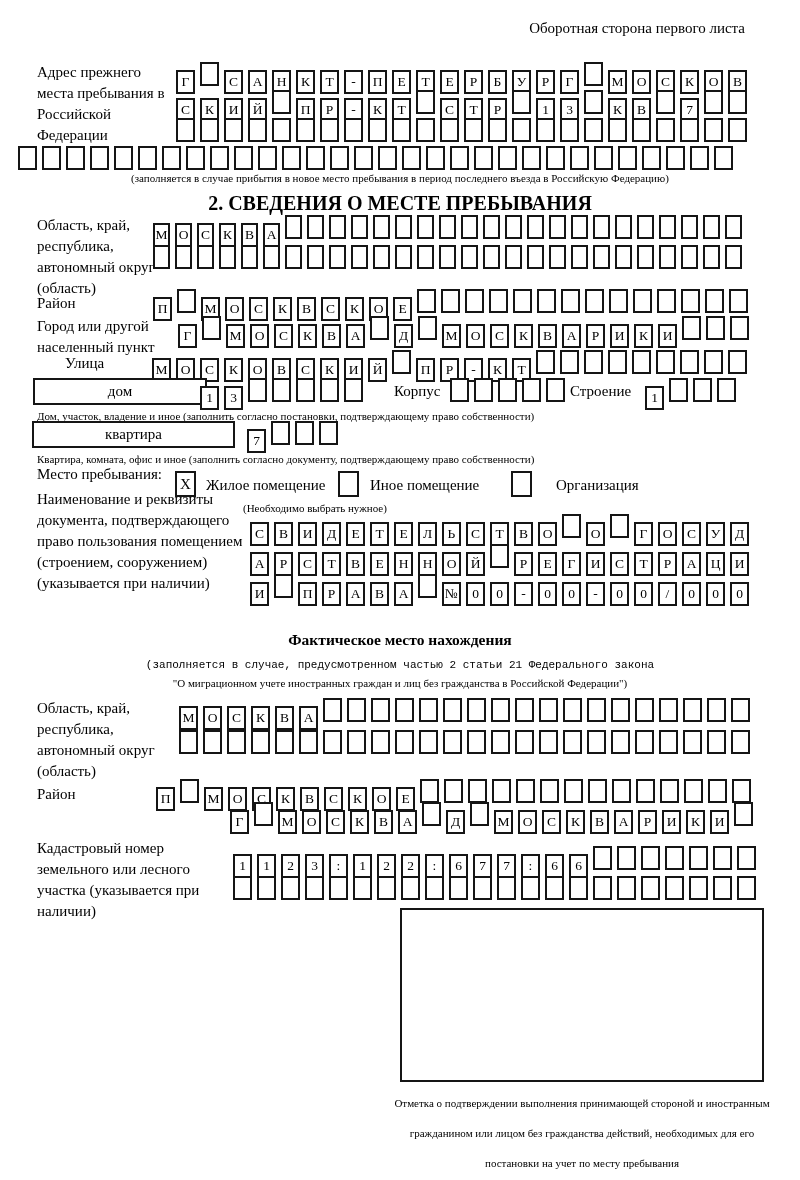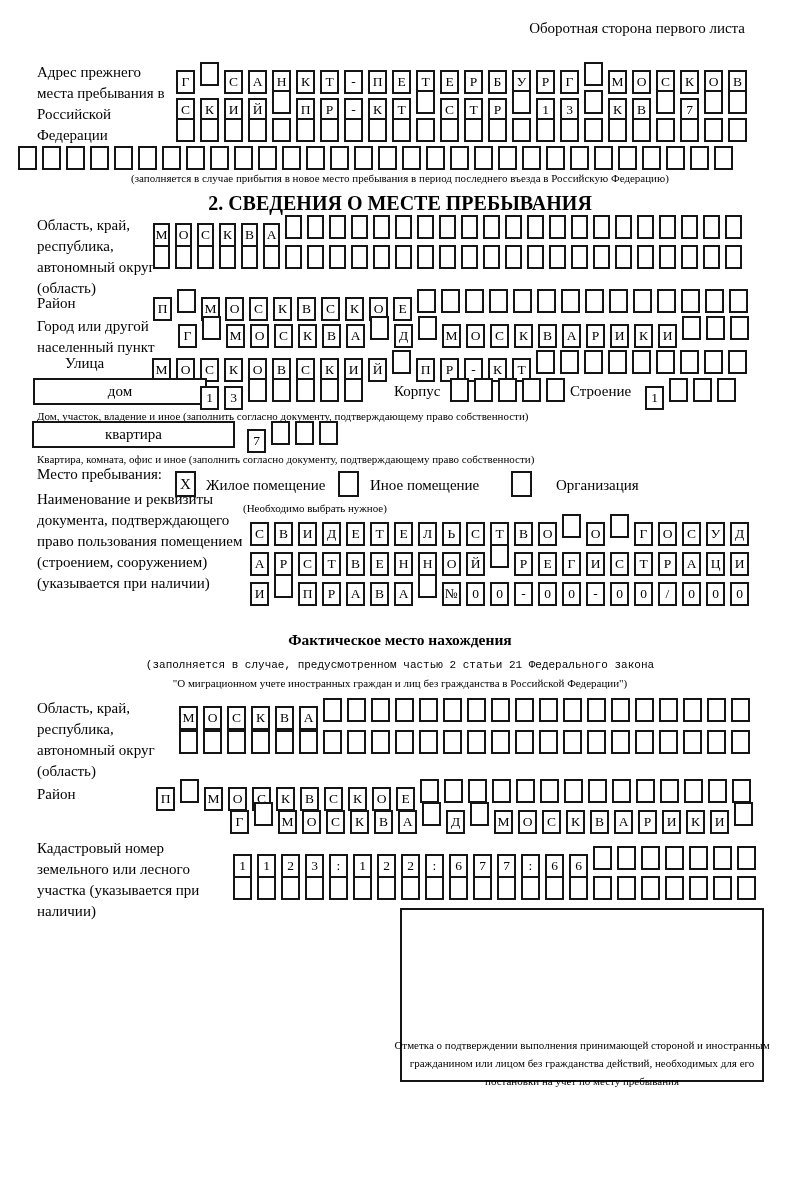--- a/index.html
+++ b/index.html
@@ -58,21 +58,21 @@
 
   <div class="abs lbl" style="top:353px; left:37px;margin-left:28px;">Улица</div>
   <div class="boxrow" style="top:350px; left:152px;"><span class="cell">М</span><span class="cell">О</span><span class="cell">С</span><span class="cell">К</span><span class="cell">О</span><span class="cell">В</span><span class="cell">С</span><span class="cell">К</span><span class="cell">И</span><span class="cell">Й</span><span class="cell"></span><span class="cell">П</span><span class="cell">Р</span><span class="cell">-</span><span class="cell">К</span><span class="cell">Т</span><span class="cell"></span><span class="cell"></span><span class="cell"></span><span class="cell"></span><span class="cell"></span><span class="cell"></span><span class="cell"></span><span class="cell"></span><span class="cell"></span></div>
 
   <div class="bigbox" style="top:378px; left:33px; width:174px;">дом</div>
   <div class="boxrow" style="top:378px; left:200px;"><span class="cell">1</span><span class="cell">3</span><span class="cell"></span><span class="cell"></span><span class="cell"></span><span class="cell"></span><span class="cell"></span></div>
   <div class="abs lbl" style="top:381px; left:394px;font-family:Liberation Serif, serif;">Корпус</div>
   <div class="boxrow" style="top:378px; left:450px;"><span class="cell"></span><span class="cell"></span><span class="cell"></span><span class="cell"></span><span class="cell"></span></div>
   <div class="abs lbl" style="top:381px; left:570px;">Строение</div>
   <div class="boxrow" style="top:378px; left:645px;"><span class="cell">1</span><span class="cell"></span><span class="cell"></span><span class="cell"></span></div>
-  <div class="abs cap" style="top:410px; left:37px;">Дом, участок, владение и иное (заполнить согласно документу, подтверждающему право собственности)</div>
+  <div class="abs cap" style="top:410px; left:37px;">Дом, участок, владение и иное (заполнить согласно постановки, подтверждающему право собственности)</div>
 
   <div class="bigbox" style="top:421px; left:32px; width:203px;">квартира</div>
   <div class="boxrow" style="top:421px; left:247px;"><span class="cell">7</span><span class="cell"></span><span class="cell"></span><span class="cell"></span></div>
   <div class="abs cap" style="top:453px; left:37px;">Квартира, комната, офис и иное (заполнить согласно документу, подтверждающему право собственности)</div>
 
   <div class="abs lbl" style="top:464px; left:37px;">Место пребывания:</div>
   <div class="cbox" style="top:471px; left:175px;">X</div>
   <div class="abs lbl" style="top:475px; left:206px;">Жилое помещение</div>
   <div class="cbox" style="top:471px; left:338px;"></div>
   <div class="abs lbl" style="top:475px; left:370px;">Иное помещение</div>
@@ -96,15 +96,15 @@
   <div class="abs lbl" style="top:784px; left:37px;">Район</div>
   <div class="boxrow" style="top:779px; left:156px;"><span class="cell">П</span><span class="cell"></span><span class="cell">М</span><span class="cell">О</span><span class="cell">С</span><span class="cell">К</span><span class="cell">В</span><span class="cell">С</span><span class="cell">К</span><span class="cell">О</span><span class="cell">Е</span><span class="cell"></span><span class="cell"></span><span class="cell"></span><span class="cell"></span><span class="cell"></span><span class="cell"></span><span class="cell"></span><span class="cell"></span><span class="cell"></span><span class="cell"></span><span class="cell"></span><span class="cell"></span><span class="cell"></span><span class="cell"></span></div>
 
   <div class="boxrow" style="top:802px; left:230px;"><span class="cell">Г</span><span class="cell"></span><span class="cell">М</span><span class="cell">О</span><span class="cell">С</span><span class="cell">К</span><span class="cell">В</span><span class="cell">А</span><span class="cell"></span><span class="cell">Д</span><span class="cell"></span><span class="cell">М</span><span class="cell">О</span><span class="cell">С</span><span class="cell">К</span><span class="cell">В</span><span class="cell">А</span><span class="cell">Р</span><span class="cell">И</span><span class="cell">К</span><span class="cell">И</span><span class="cell"></span></div>
 
   <div class="abs lbl" style="top:838px; left:37px; width:196px;">Кадастровый номер земельного или лесного участка (указывается при наличии)</div>
   <div class="boxrow" style="top:846px; left:233px;"><span class="cell">1</span><span class="cell">1</span><span class="cell">2</span><span class="cell">3</span><span class="cell">:</span><span class="cell">1</span><span class="cell">2</span><span class="cell">2</span><span class="cell">:</span><span class="cell">6</span><span class="cell">7</span><span class="cell">7</span><span class="cell">:</span><span class="cell">6</span><span class="cell">6</span><span class="cell"></span><span class="cell"></span><span class="cell"></span><span class="cell"></span><span class="cell"></span><span class="cell"></span><span class="cell"></span></div>
   <div class="boxrow" style="top:876px; left:233px;"><span class="cell"></span><span class="cell"></span><span class="cell"></span><span class="cell"></span><span class="cell"></span><span class="cell"></span><span class="cell"></span><span class="cell"></span><span class="cell"></span><span class="cell"></span><span class="cell"></span><span class="cell"></span><span class="cell"></span><span class="cell"></span><span class="cell"></span><span class="cell"></span><span class="cell"></span><span class="cell"></span><span class="cell"></span><span class="cell"></span><span class="cell"></span><span class="cell"></span></div>
 
   <div class="confbox" style="top:908px; left:400px; width:364px; height:174px;"></div>
-  <div class="abs cap" style="top:1036px; left:393px; width:378px; text-align:center; line-height:18px;">Отметка о подтверждении выполнения принимающей стороной и иностранным гражданином или лицом без гражданства действий, необходимых для его постановки на учет по месту пребывания</div>
+  <div class="abs cap" style="top:1088px; left:393px; width:378px; text-align:center; line-height:30px;">Отметка о подтверждении выполнения принимающей стороной и иностранным гражданином или лицом без гражданства действий, необходимых для его постановки на учет по месту пребывания</div>
 
 </div>
 
 </body></html>

